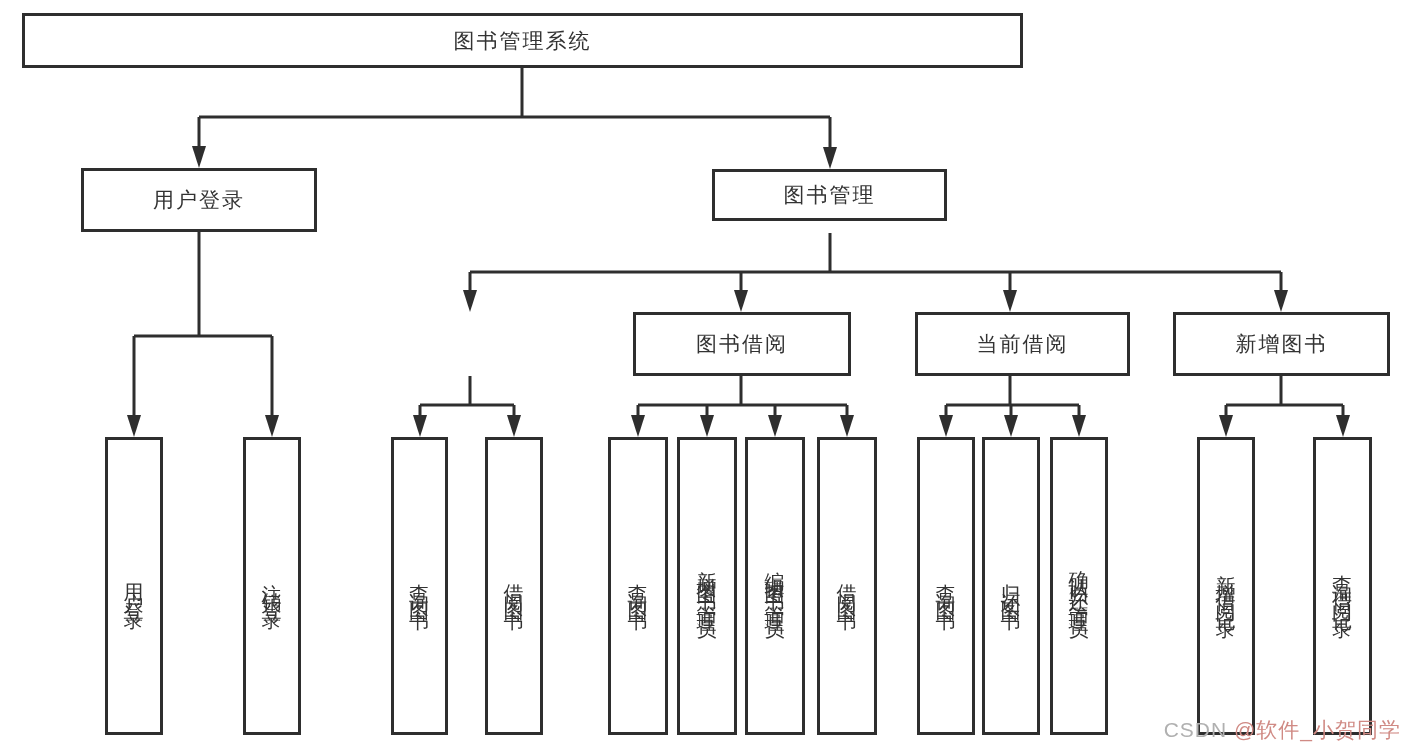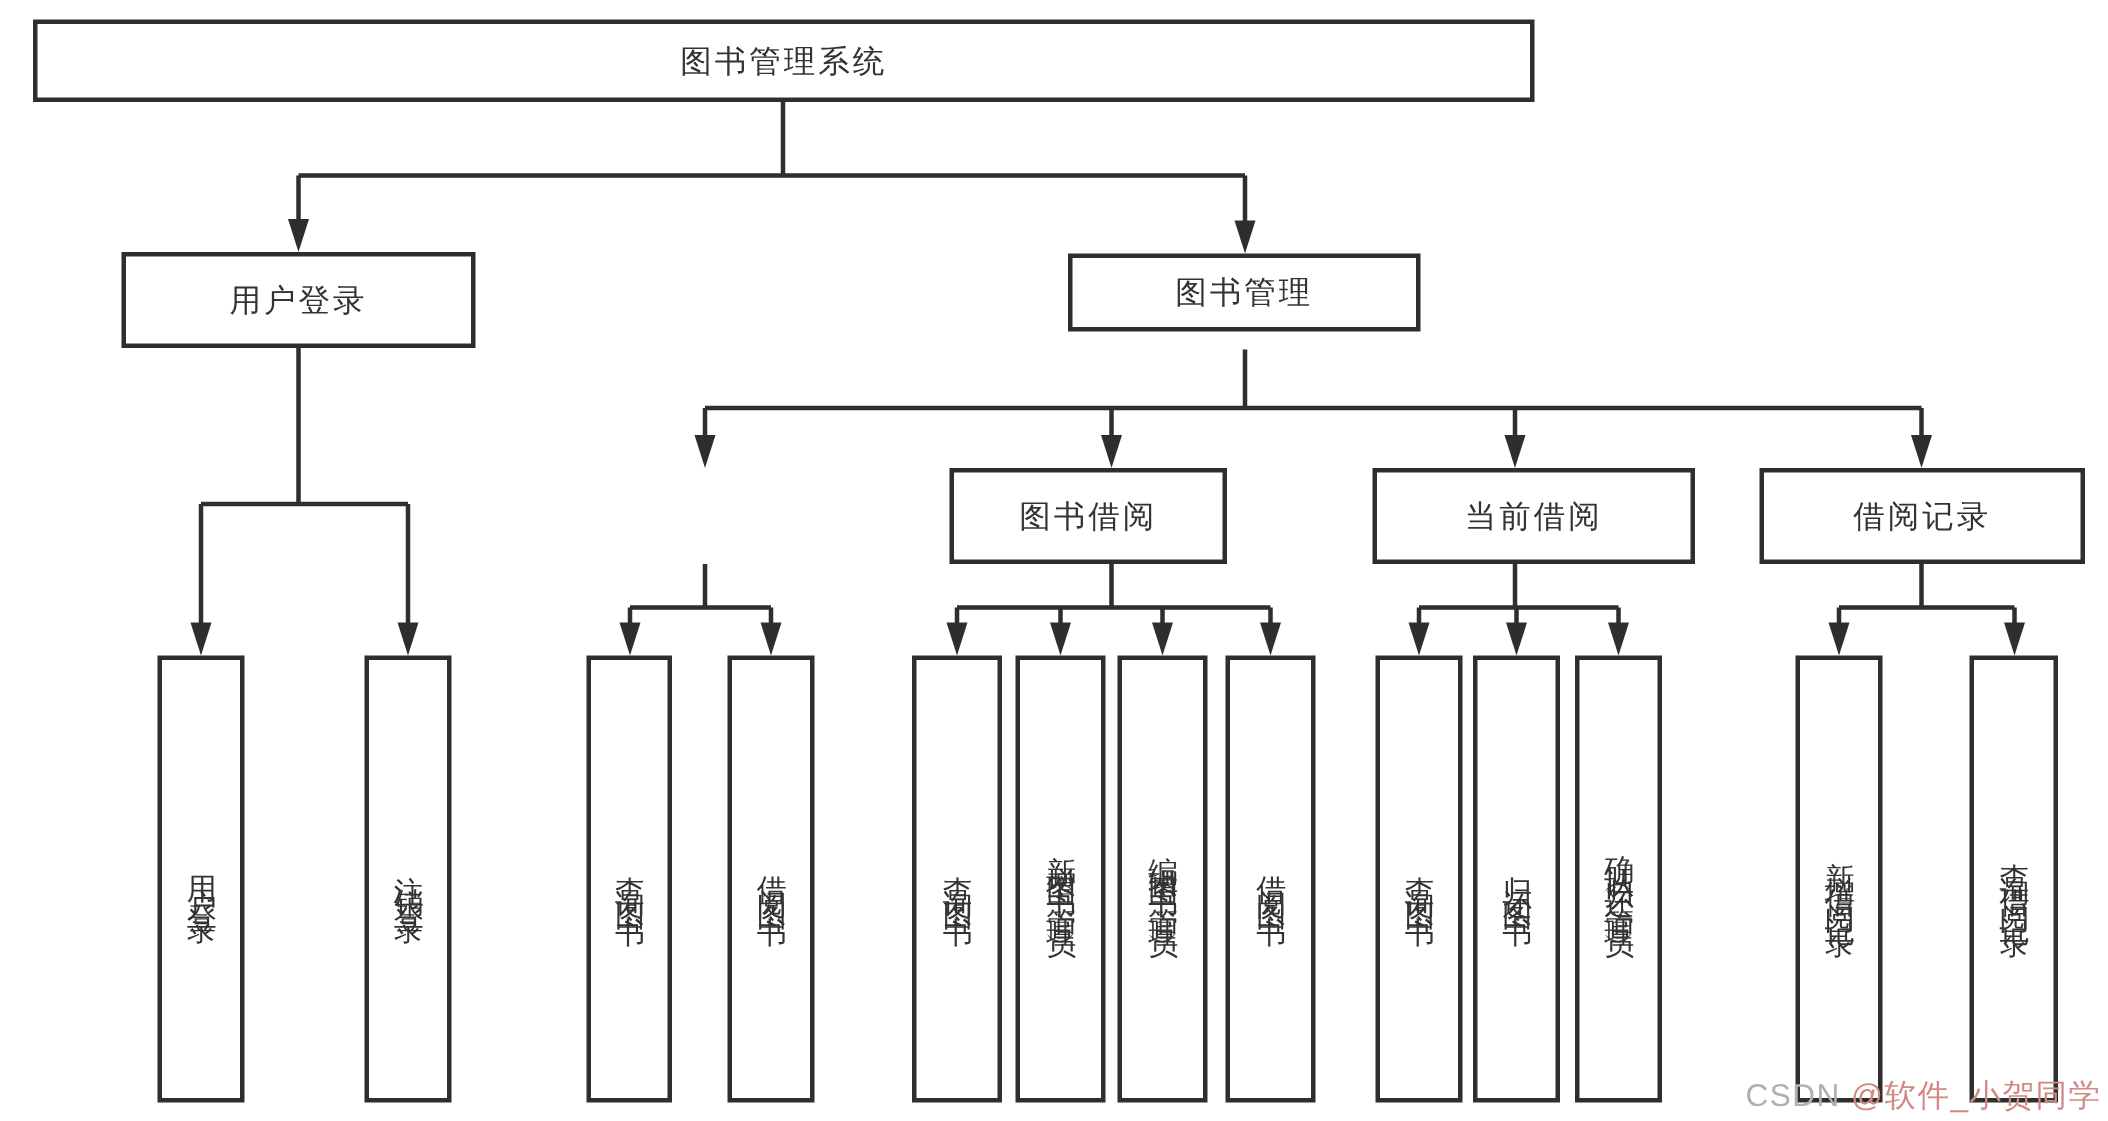--- a/index.html
+++ b/index.html
@@ -102,23 +102,23 @@
       <polygon points="1219,415 1233,415 1226,437"></polygon>
       <polygon points="1336,415 1350,415 1343,437"></polygon>
     </g>
   </svg>
 
   <div class="hbox" style="left:22px; top:13px; width:1001px; height:55px;font-family:Liberation Mono, monospace;">图书管理系统</div>
 
   <div class="hbox" style="left:81px; top:168px; width:236px; height:64px;">用户登录</div>
   <div class="hbox" style="left:712px; top:169px; width:235px; height:52px;">图书管理</div>
 
-  <div class="hbox" style="left:633px; top:312px; width:185px; height:64px;">图书借阅</div>
+  <div class="hbox" style="left:633px; top:312px; width:218px; height:64px;">图书借阅</div>
   <div class="hbox" style="left:902px; top:312px; width:215px; height:64px;margin-left:13px;">当前借阅</div>
-  <div class="hbox" style="left:1173px; top:312px; width:217px; height:64px;">借阅记录</div>
+  <div class="hbox" style="left:1173px; top:312px; width:217px; height:64px;">新增图书</div>
 
   <div class="vbox" style="left:105px; top:437px; width:58px; height:298px;">用户登录</div>
   <div class="vbox" style="left:243px; top:437px; width:58px; height:298px;">注销登录</div>
 
   <div class="vbox" style="left:391px; top:437px; width:57px; height:298px;">查询图书</div>
   <div class="vbox" style="left:485px; top:437px; width:58px; height:298px;">借阅图书</div>
 
   <div class="vbox" style="left:608px; top:437px; width:60px; height:298px;">查询图书</div>
   <div class="vbox" style="left:677px; top:437px; width:60px; height:298px; letter-spacing:7px;">新增图书（管理员）</div>
   <div class="vbox" style="left:745px; top:437px; width:60px; height:298px; letter-spacing:7px;">编辑图书（管理员）</div>

